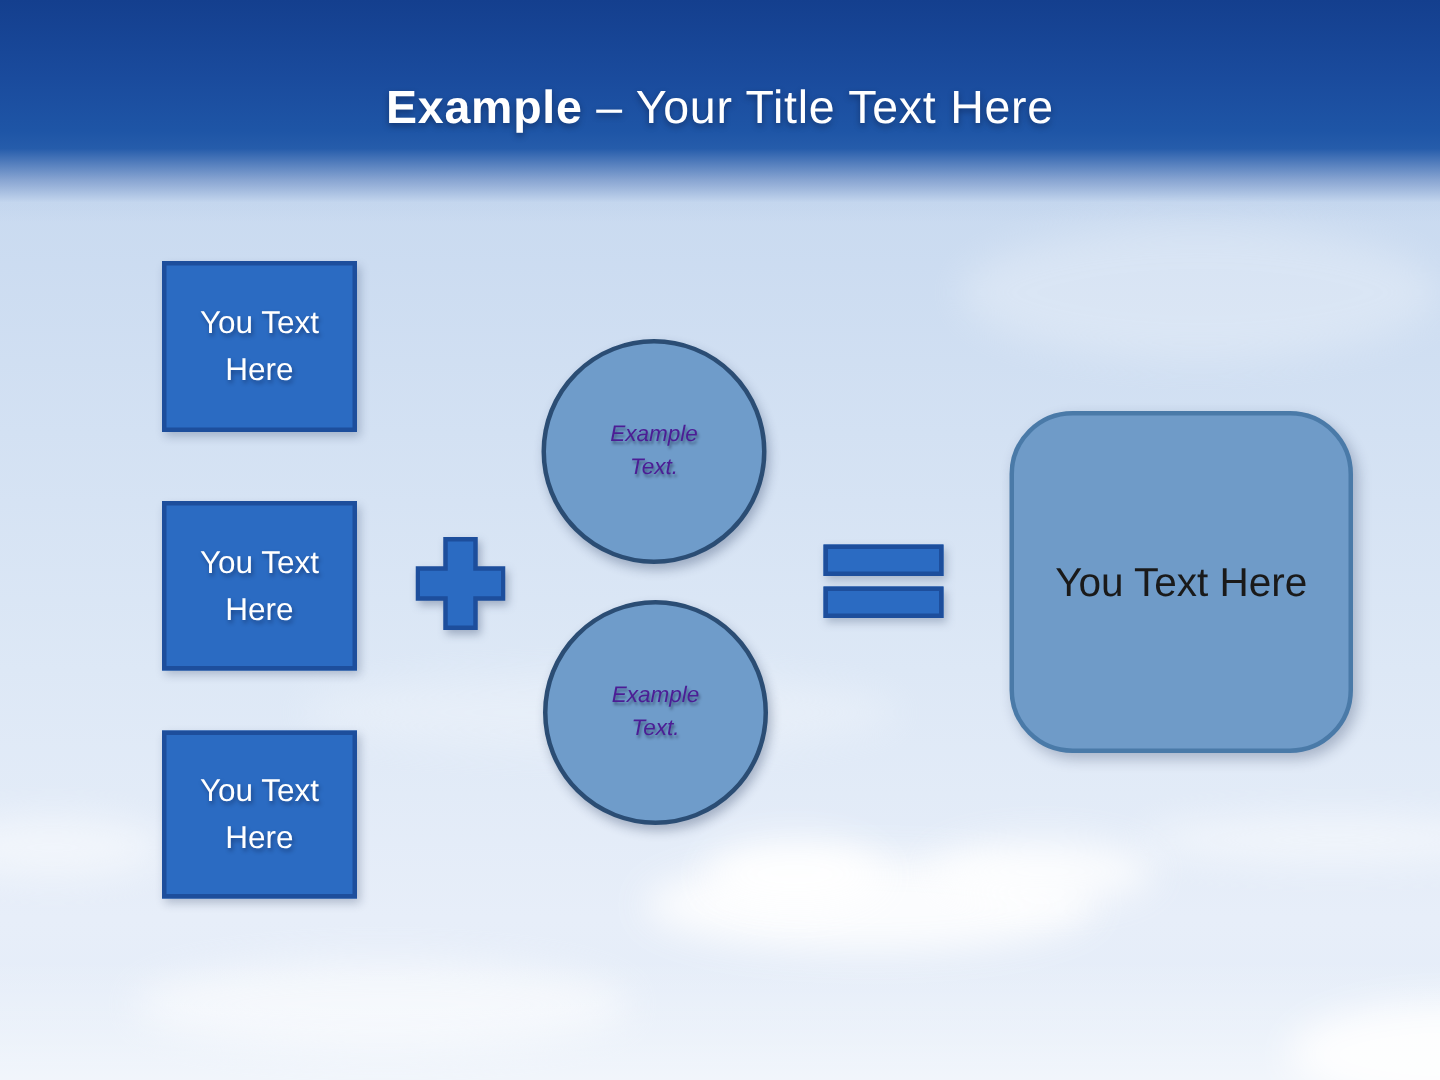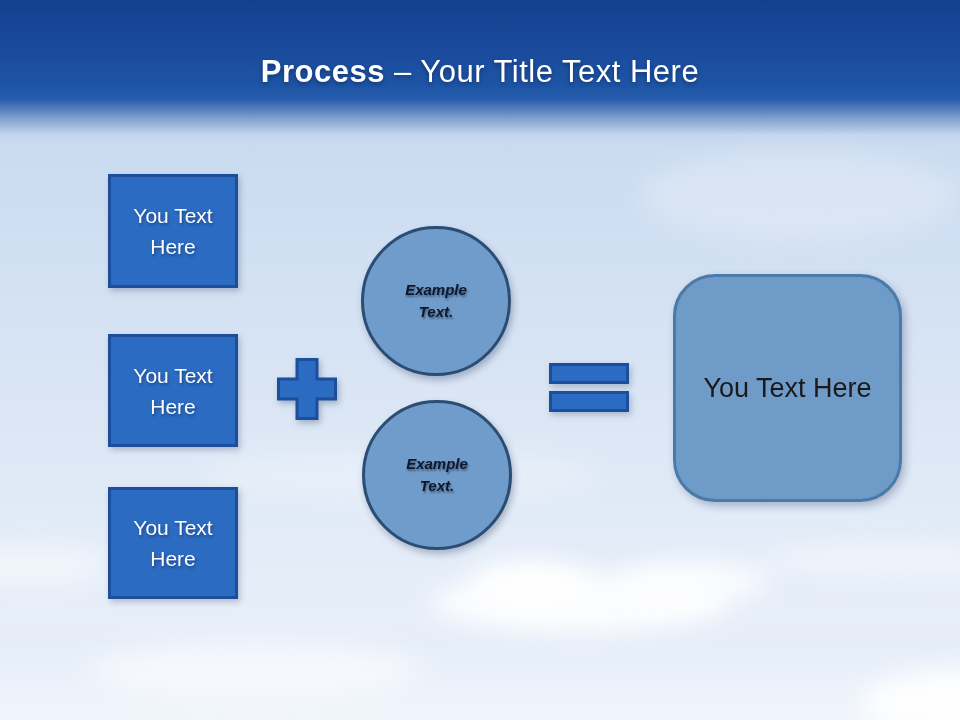--- a/index.html
+++ b/index.html
@@ -34,21 +34,21 @@
   .input-box .label{width:100px;}
   .box-a{top:174px;height:114px;}
   .box-b{top:334px;height:113px;}
   .box-c{top:487px;height:112px;}
   
   .plus{position:absolute;left:277px;top:358px;width:60px;height:62px;
     filter:drop-shadow(2px 3px 3px rgba(20,40,80,.3));}
   
   .example-circle{position:absolute;width:150px;height:150px;border-radius:50%;box-sizing:border-box;
     background:#6f9cca;border:3px solid #2b4d74;display:flex;align-items:center;justify-content:center;
-    text-align:center;color:#0f172a;font-size:15px;line-height:22px;font-weight:bold;font-style:italic;
+    text-align:center;color:#4c1d95;font-size:15px;line-height:22px;font-weight:normal;font-style:italic;
     box-shadow:2px 4px 7px rgba(20,40,80,.3);text-shadow:1px 2px 2px rgba(0,0,30,.4);}
   .example-circle .label{width:78px;}
   .circle-a{left:361px;top:226px;}
   .circle-b{left:362px;top:400px;}
   
   .equals{position:absolute;left:549px;top:363px;width:80px;
     filter:drop-shadow(2px 3px 3px rgba(20,40,80,.25));}
   .equals .bar{width:80px;height:21px;box-sizing:border-box;background:#2b6bc2;border:3px solid #1d4e9c;}
   .equals .bar + .bar{margin-top:7px;}
   
@@ -68,21 +68,21 @@
   <div class="cloud c4"></div>
   <div class="cloud c5"></div>
   <div class="cloud c6"></div>
   <div class="cloud c7"></div>
   <div class="cloud c8"></div>
   <div class="cloud c9"></div>
   <div class="haze"></div>
 
   <div class="header">
     <div class="title">
-      <span class="bold">Process</span><span> – Your Title Text Here</span>
+      <span class="bold">Example</span><span> – Your Title Text Here</span>
     </div>
   </div>
 
   <div class="input-box box-a">
     <div class="label">You Text Here</div>
   </div>
   <div class="input-box box-b">
     <div class="label">You Text Here</div>
   </div>
   <div class="input-box box-c">

